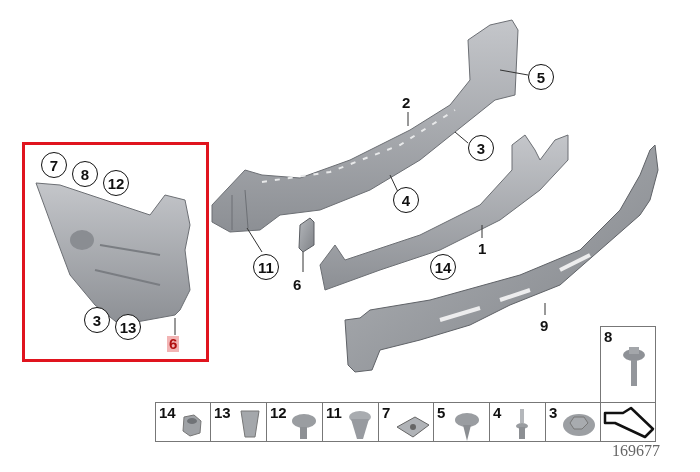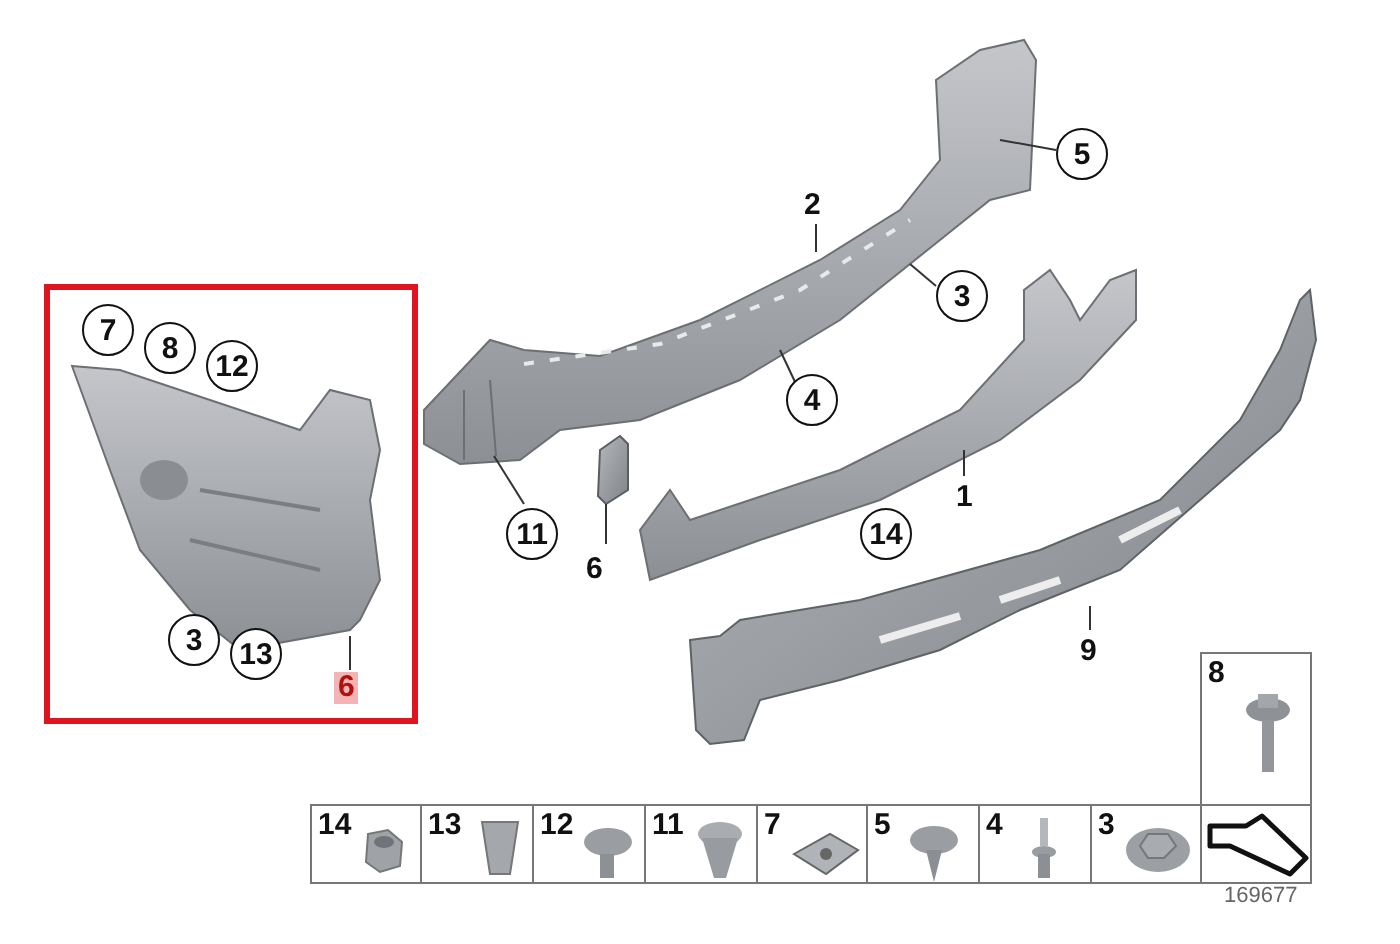--- a/index.html
+++ b/index.html
@@ -5,21 +5,21 @@
   html, body { margin:0; padding:0; background:#ffffff; }
   body { width:700px; height:472px; position:relative; overflow:hidden; font-family:"Liberation Sans", sans-serif; }
   #canvas { position:absolute; left:0; top:0; width:700px; height:472px; }
   .callout { position:absolute; width:26px; height:26px; border:1.6px solid #111; border-radius:50%; background:#fff;
     display:flex; align-items:center; justify-content:center; font-weight:bold; font-size:15px; color:#111; box-sizing:border-box; }
   .label { position:absolute; font-weight:bold; font-size:15px; color:#111; }
   .highlight-box { position:absolute; left:22px; top:142px; width:187px; height:220px; border:3px solid #e0141e; box-sizing:border-box; }
   .hl-label { position:absolute; font-weight:bold; font-size:15px; color:#b01010; background:#f2b4b4; padding:0 2px; line-height:16px; }
   .cell { position:absolute; border:1px solid #777; box-sizing:border-box; background:#fff; }
   .cell-num { position:absolute; left:3px; top:1px; font-weight:bold; font-size:15px; color:#111; }
-  .ref { position:absolute; left:612px; top:442px; font-size:11px; color:#666; }
+  .ref { position:absolute; left:612px; top:442px; font-size:16px; color:#666;font-family:Liberation Serif, serif; }
 </style>
 </head>
 <body>
 
 <div id="canvas">
 
   <svg width="700" height="472" style="position:absolute;left:0;top:0">
     <defs>
       <linearGradient id="g1" x1="0" y1="0" x2="0" y2="1">
         <stop offset="0" stop-color="#c4c6ca"></stop>

